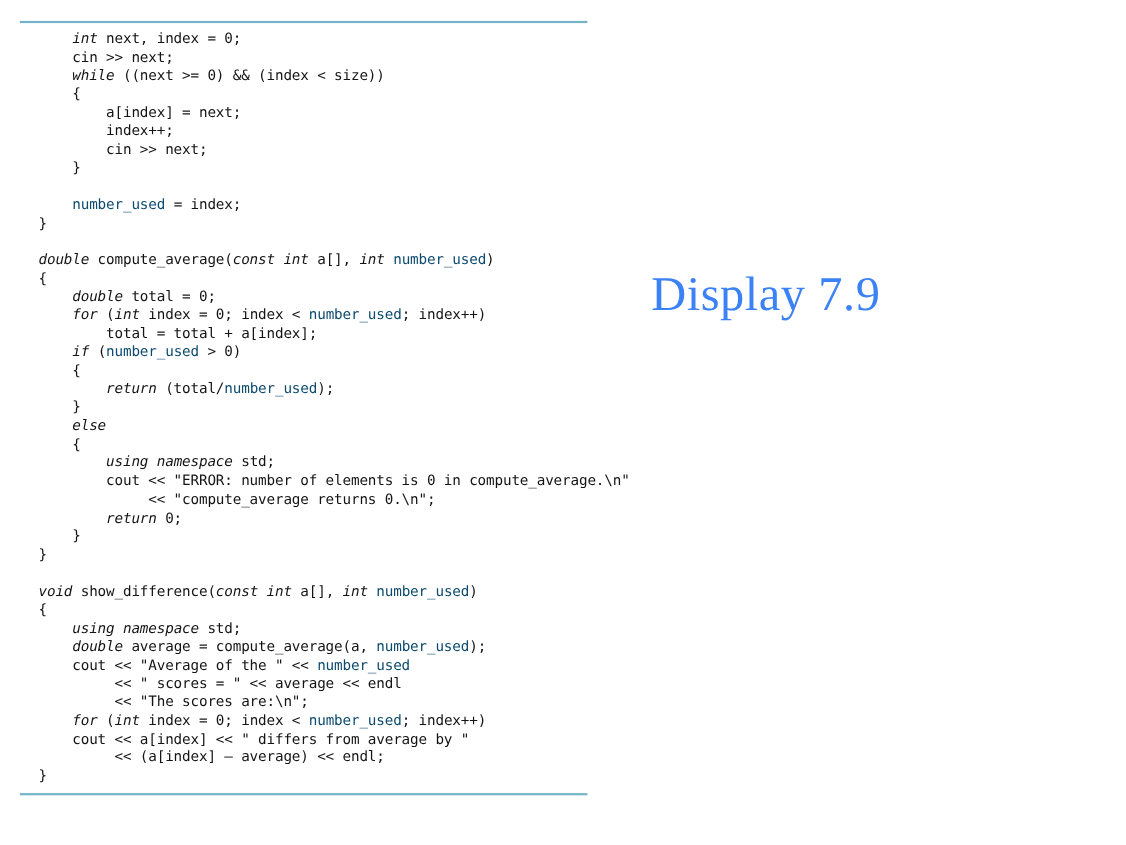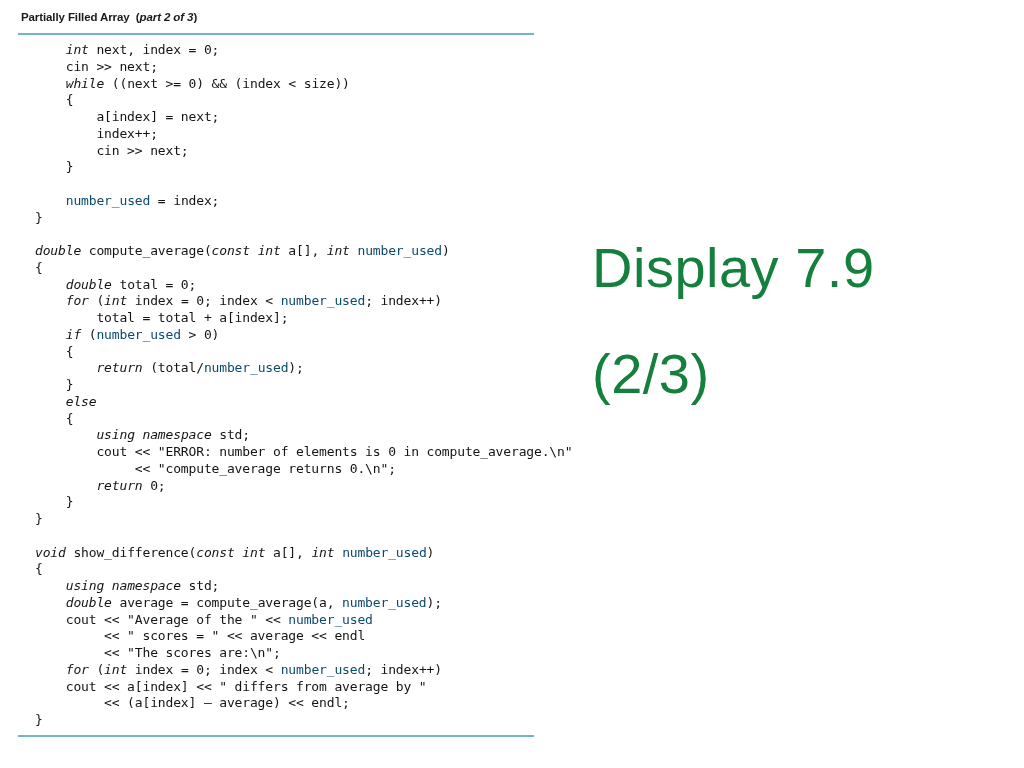--- a/index.html
+++ b/index.html
@@ -71,42 +71,40 @@
   }
   .hl {
     color: #0c4a6e;
   }
 
   
   #display-title {
     position: absolute;
     left: 592px;
     top: 188px;
-    color: #15803d;
-    font-family: Liberation Sans, sans-serif;
-    font-size: 56px;
+    color: #3b82f6;
+    font-family: Liberation Serif, serif;
+    font-size: 44px;
     font-weight: 400;
     line-height: 53px;
     letter-spacing: 0.5px;
     white-space: pre-line;
   }
   #display-title .title-line {
     display: block;
   }
 </style>
 </head>
 <body>
 
 <div id="figure-panel">
 
-  <div id="figure-caption"><span>Partially Filled Array</span><span>&nbsp;&nbsp;</span><span class="paren">(</span><span class="caption-part">part 2 of 3</span><span class="paren">)</span></div>
 
   <div class="rule" id="rule-top"></div>
 
   <div id="code-block"><div class="code-line">    <span class="kw">int</span> next, index = 0;</div><div class="code-line">    cin &gt;&gt; next;</div><div class="code-line">    <span class="kw">while</span> ((next &gt;= 0) &amp;&amp; (index &lt; size))</div><div class="code-line">    {</div><div class="code-line">        a[index] = next;</div><div class="code-line">        index++;</div><div class="code-line">        cin &gt;&gt; next;</div><div class="code-line">    }</div><div class="code-line">&nbsp;</div><div class="code-line">    <span class="hl">number_used</span> = index;</div><div class="code-line">}</div><div class="code-line">&nbsp;</div><div class="code-line"><span class="kw">double</span> compute_average(<span class="kw">const</span> <span class="kw">int</span> a[], <span class="kw">int</span> <span class="hl">number_used</span>)</div><div class="code-line">{</div><div class="code-line">    <span class="kw">double</span> total = 0;</div><div class="code-line">    <span class="kw">for</span> (<span class="kw">int</span> index = 0; index &lt; <span class="hl">number_used</span>; index++)</div><div class="code-line">        total = total + a[index];</div><div class="code-line">    <span class="kw">if</span> (<span class="hl">number_used</span> &gt; 0)</div><div class="code-line">    {</div><div class="code-line">        <span class="kw">return</span> (total/<span class="hl">number_used</span>);</div><div class="code-line">    }</div><div class="code-line">    <span class="kw">else</span></div><div class="code-line">    {</div><div class="code-line">        <span class="kw">using</span> <span class="kw">namespace</span> std;</div><div class="code-line">        cout &lt;&lt; "ERROR: number of elements is 0 in compute_average.\n"</div><div class="code-line">             &lt;&lt; "compute_average returns 0.\n";</div><div class="code-line">        <span class="kw">return</span> 0;</div><div class="code-line">    }</div><div class="code-line">}</div><div class="code-line">&nbsp;</div><div class="code-line"><span class="kw">void</span> show_difference(<span class="kw">const</span> <span class="kw">int</span> a[], <span class="kw">int</span> <span class="hl">number_used</span>)</div><div class="code-line">{</div><div class="code-line">    <span class="kw">using</span> <span class="kw">namespace</span> std;</div><div class="code-line">    <span class="kw">double</span> average = compute_average(a, <span class="hl">number_used</span>);</div><div class="code-line">    cout &lt;&lt; "Average of the " &lt;&lt; <span class="hl">number_used</span></div><div class="code-line">         &lt;&lt; " scores = " &lt;&lt; average &lt;&lt; endl</div><div class="code-line">         &lt;&lt; "The scores are:\n";</div><div class="code-line">    <span class="kw">for</span> (<span class="kw">int</span> index = 0; index &lt; <span class="hl">number_used</span>; index++)</div><div class="code-line">    cout &lt;&lt; a[index] &lt;&lt; " differs from average by "</div><div class="code-line">         &lt;&lt; (a[index] – average) &lt;&lt; endl;</div><div class="code-line">}</div></div>
 
   <div class="rule" id="rule-bottom"></div>
 </div>
 
 <div id="display-title">
   <span class="title-line">Display 7.9</span>
-  <span class="title-line">(2/3)</span>
 </div>
 
 </body></html>

